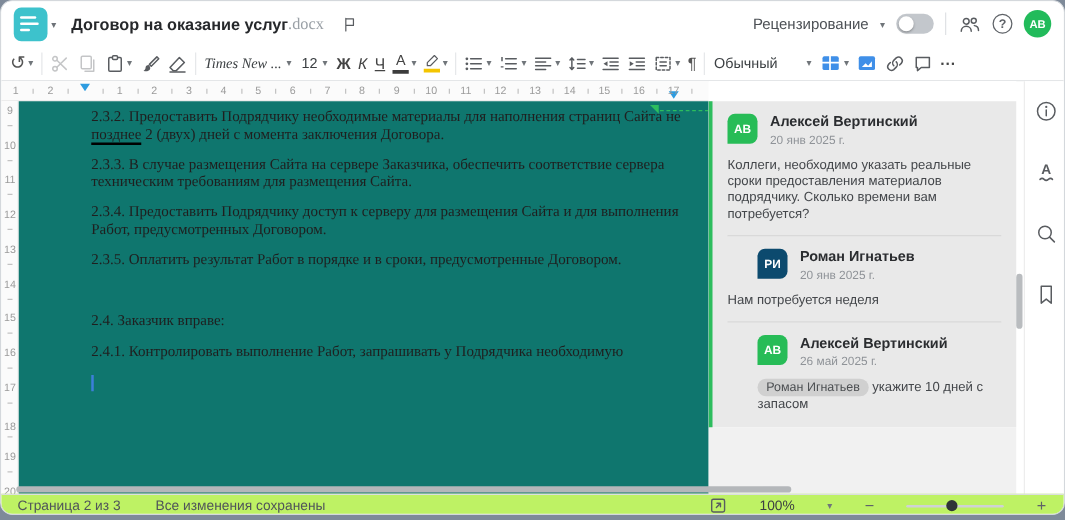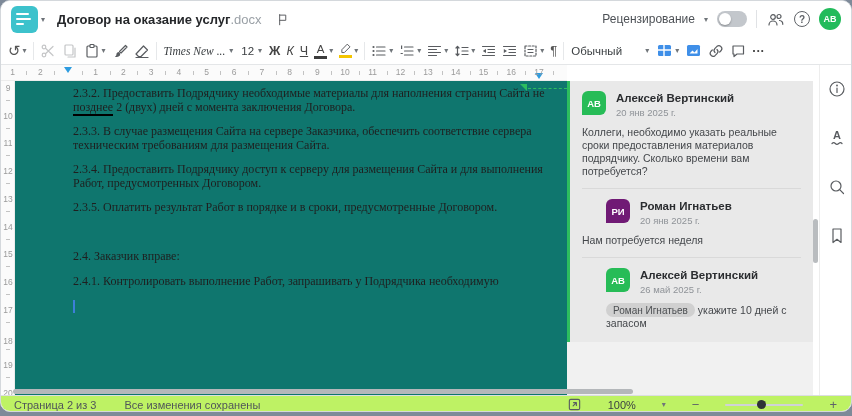--- a/index.html
+++ b/index.html
@@ -12,21 +12,21 @@
   .titlebar { position:absolute; left:0; top:0; width:100%; height:36px; background:#fff; display:flex; align-items:center; }
   .logo-wrap { display:flex; align-items:center; margin-left:10px; }
   .logo { width:27px; height:27px; border-radius:6px; background:#3dc2cc; display:flex; flex-direction:column;
           justify-content:center; gap:2.5px; padding-left:5px; cursor:pointer; }
   .logo i { display:block; height:2.3px; background:#fff; border-radius:1px; }
   .logo i:nth-child(1){width:13px;} .logo i:nth-child(2){width:15px;} .logo i:nth-child(3){width:8px;}
   .logo-caret { font-size:8px; color:#6d7278; margin-left:3px; font-style:normal; }
   .title-block { margin-left:12px; display:flex; flex-direction:column; justify-content:center; }
   .title-row { display:flex; align-items:center; height:17px; }
   .doc-title { font-size:13px; font-weight:bold; color:#26282b; }
-  .doc-ext { font-size:13px; color:#9aa0a6; }
+  .doc-ext { font-size:13px; color:#9aa0a6;font-family:Liberation Serif, serif; }
   .flag { margin-left:14px; }
   .menu-row { display:flex; gap:14px; height:17px; align-items:center; }
   .menu-item { font-size:12px; color:#3c4043; cursor:pointer; }
   .tb-right { margin-left:auto; display:flex; align-items:center; margin-right:10px; gap:9px; }
   .review-lbl { font-size:12px; color:#4d5156; }
   .caret { font-size:8px; color:#70757a; }
   .toggle { width:30px; height:16px; border-radius:8px; background:#c3c7cc; position:relative; cursor:pointer; }
   .toggle b { position:absolute; left:2px; top:2px; width:12px; height:12px; border-radius:50%; background:#fff; box-shadow:0 1px 2px rgba(0,0,0,.3); }
   .vdiv { width:1px; height:18px; background:#e0e2e5; }
   .help-circle { width:16px; height:16px; border:1.4px solid #5f6368; border-radius:50%; font-size:10px; font-weight:bold;
@@ -419,21 +419,21 @@
             <div>
               <div class="cmt-name">Алексей Вертинский</div>
               <div class="cmt-date">20 янв 2025 г.</div>
             </div>
           </div>
           <div class="cmt-body">Коллеги, необходимо указать реальные сроки предоставления материалов подрядчику. Сколько времени вам потребуется?</div>
         </div>
         <div class="cmt-div"></div>
         <div class="cmt">
           <div class="cmt-head indent">
-            <span class="cmt-avatar" style="background: #701a75;">РИ</span>
+            <span class="cmt-avatar" style="background: #0c4a6e;">РИ</span>
             <div>
               <div class="cmt-name">Роман Игнатьев</div>
               <div class="cmt-date">20 янв 2025 г.</div>
             </div>
           </div>
           <div class="cmt-body">Нам потребуется неделя</div>
         </div>
         <div class="cmt-div"></div>
         <div class="cmt">
           <div class="cmt-head indent">

